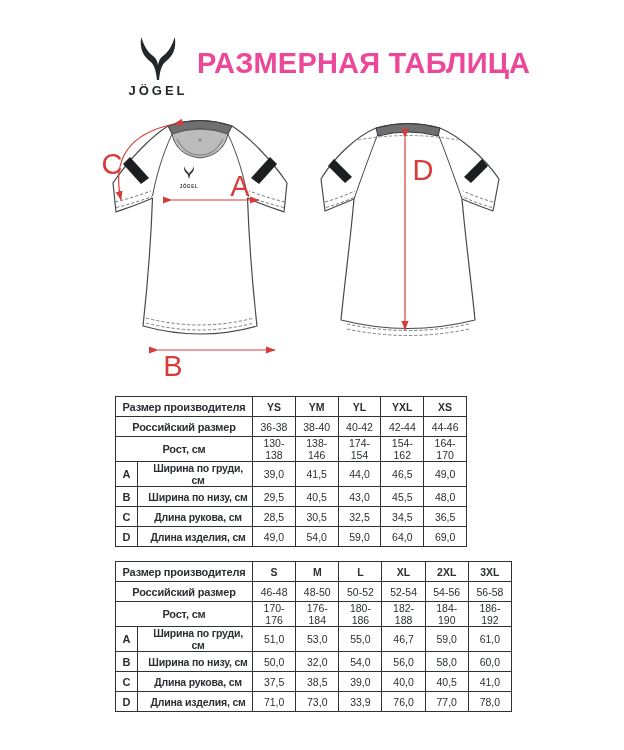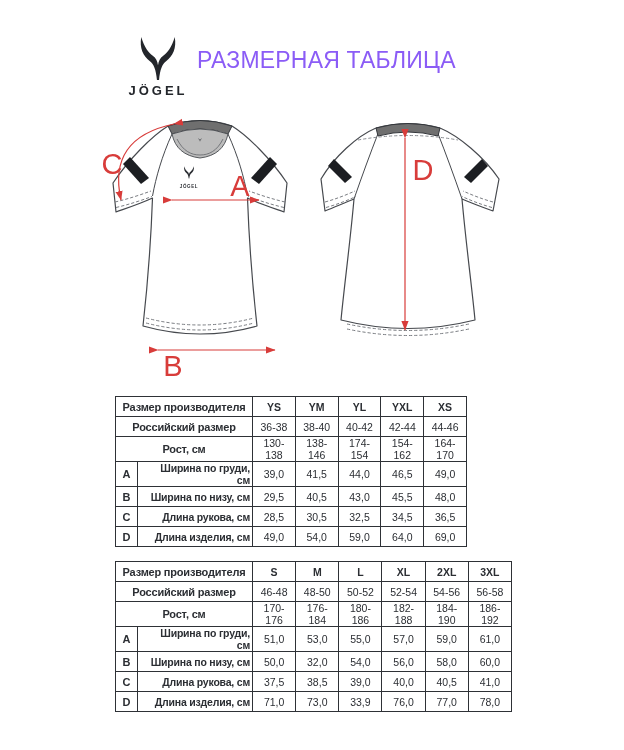--- a/index.html
+++ b/index.html
@@ -6,35 +6,35 @@
   .page{
     position:relative;width:624px;height:750px;background:#ffffff;overflow:hidden;
     font-family:"Liberation Sans", sans-serif;color:#26292e;
   }
   
   .logo{position:absolute;left:118px;top:36px;width:80px;text-align:center;}
   .logo svg{display:block;margin:0 auto;}
   .logo-text{font-size:13px;font-weight:700;letter-spacing:3px;color:#23262b;margin-top:1px;}
   .title{
     position:absolute;left:197px;top:47px;width:320px;
-    font-size:23px;font-weight:400;color:#8b5cf6;letter-spacing:0.2px;white-space:nowrap;
+    font-size:29px;font-weight:700;color:#ec4899;letter-spacing:0.2px;white-space:nowrap;
   }
   
   .front-diagram{position:absolute;left:95px;top:112px;width:210px;height:268px;}
   .back-diagram{position:absolute;left:320px;top:116px;width:190px;height:232px;}
   
   .size-table{position:absolute;border-collapse:collapse;table-layout:fixed;background:#fff;}
   .size-table-1{left:115px;top:396px;width:352px;}
   .size-table-2{left:115px;top:561px;width:397px;}
   .size-table td,.size-table th{
     border:1.5px solid #2e3136;height:19px;padding:0 2px;
     text-align:center;vertical-align:middle;color:#2b2e33;
   }
   .size-table .lbl{font-size:11px;font-weight:700;letter-spacing:-0.2px;}
-  .size-table .rowlbl{font-size:10.5px;font-weight:700;letter-spacing:-0.2px;text-align:right;padding-left:8px;}
+  .size-table .rowlbl{font-size:10.5px;font-weight:700;letter-spacing:-0.2px;text-align:center;padding-left:8px;}
   .size-table .letter{font-size:11px;font-weight:700;}
   .size-table .val{font-size:10.5px;font-weight:400;}
   .size-table .val.code{font-weight:700;}
 </style>
 </head>
 <body>
 
 <div class="page">
 
   <div class="logo">
@@ -249,21 +249,21 @@
           <td class="val">182-188</td>
           <td class="val">184-190</td>
           <td class="val">186-192</td>
         </tr>
         <tr>
           <td class="letter">A</td>
           <td class="rowlbl">Ширина по груди, см</td>
           <td class="val">51,0</td>
           <td class="val">53,0</td>
           <td class="val">55,0</td>
-          <td class="val">57,0</td>
+          <td class="val">46,7</td>
           <td class="val">59,0</td>
           <td class="val">61,0</td>
         </tr>
         <tr>
           <td class="letter">B</td>
           <td class="rowlbl">Ширина по низу, см</td>
           <td class="val">50,0</td>
           <td class="val">32,0</td>
           <td class="val">54,0</td>
           <td class="val">56,0</td>

